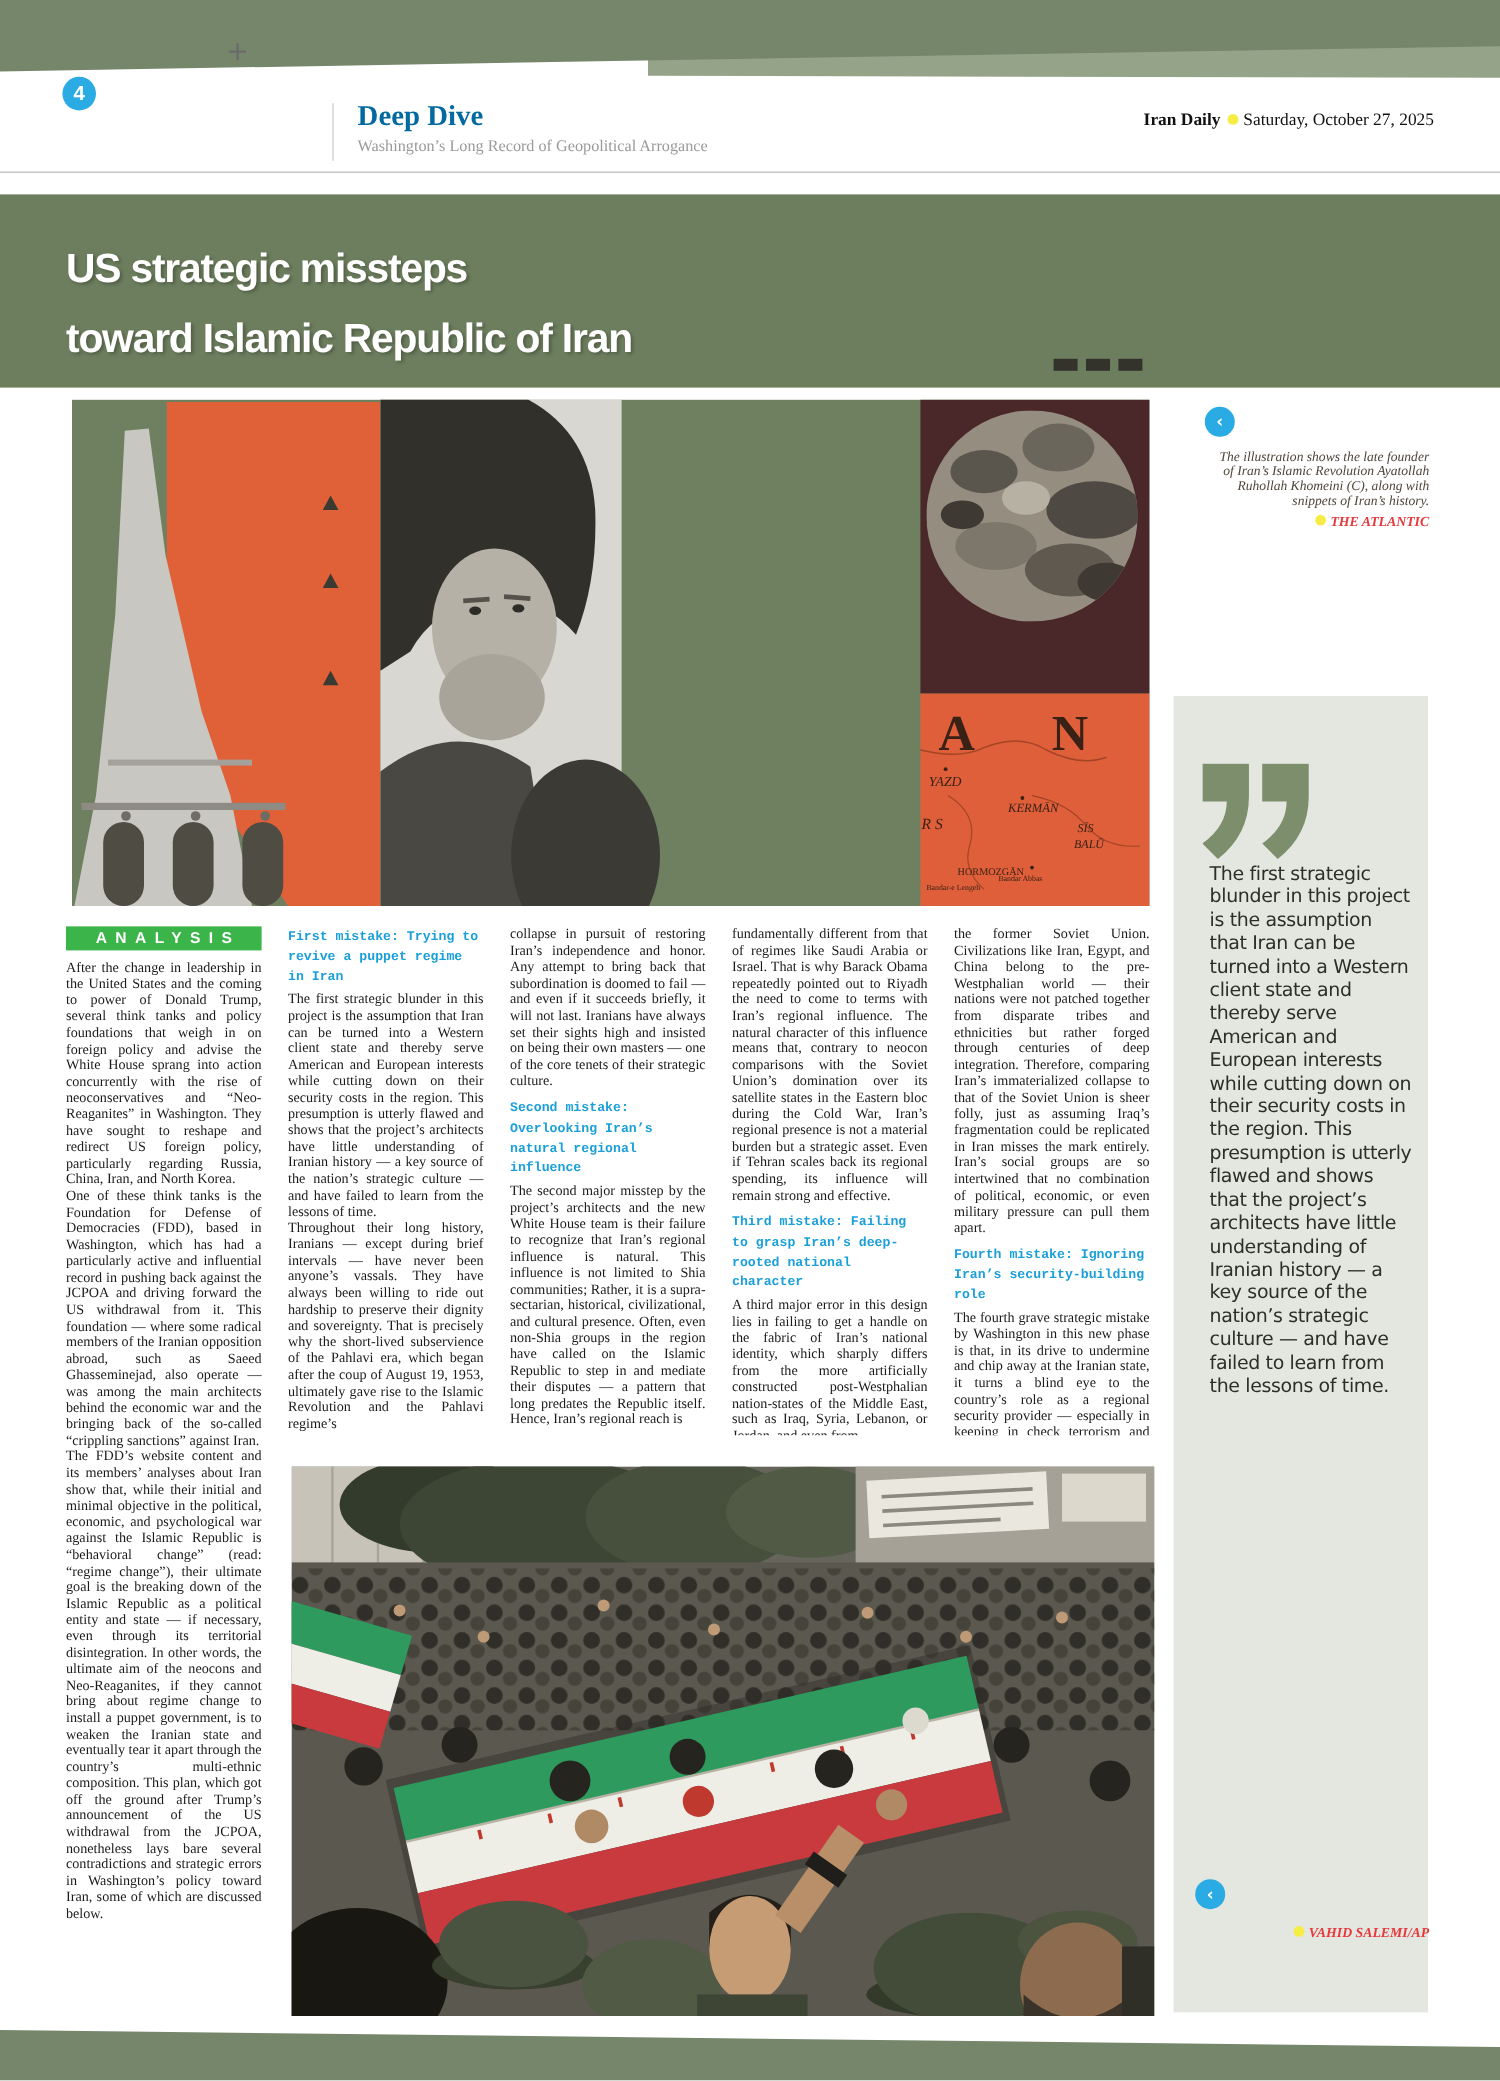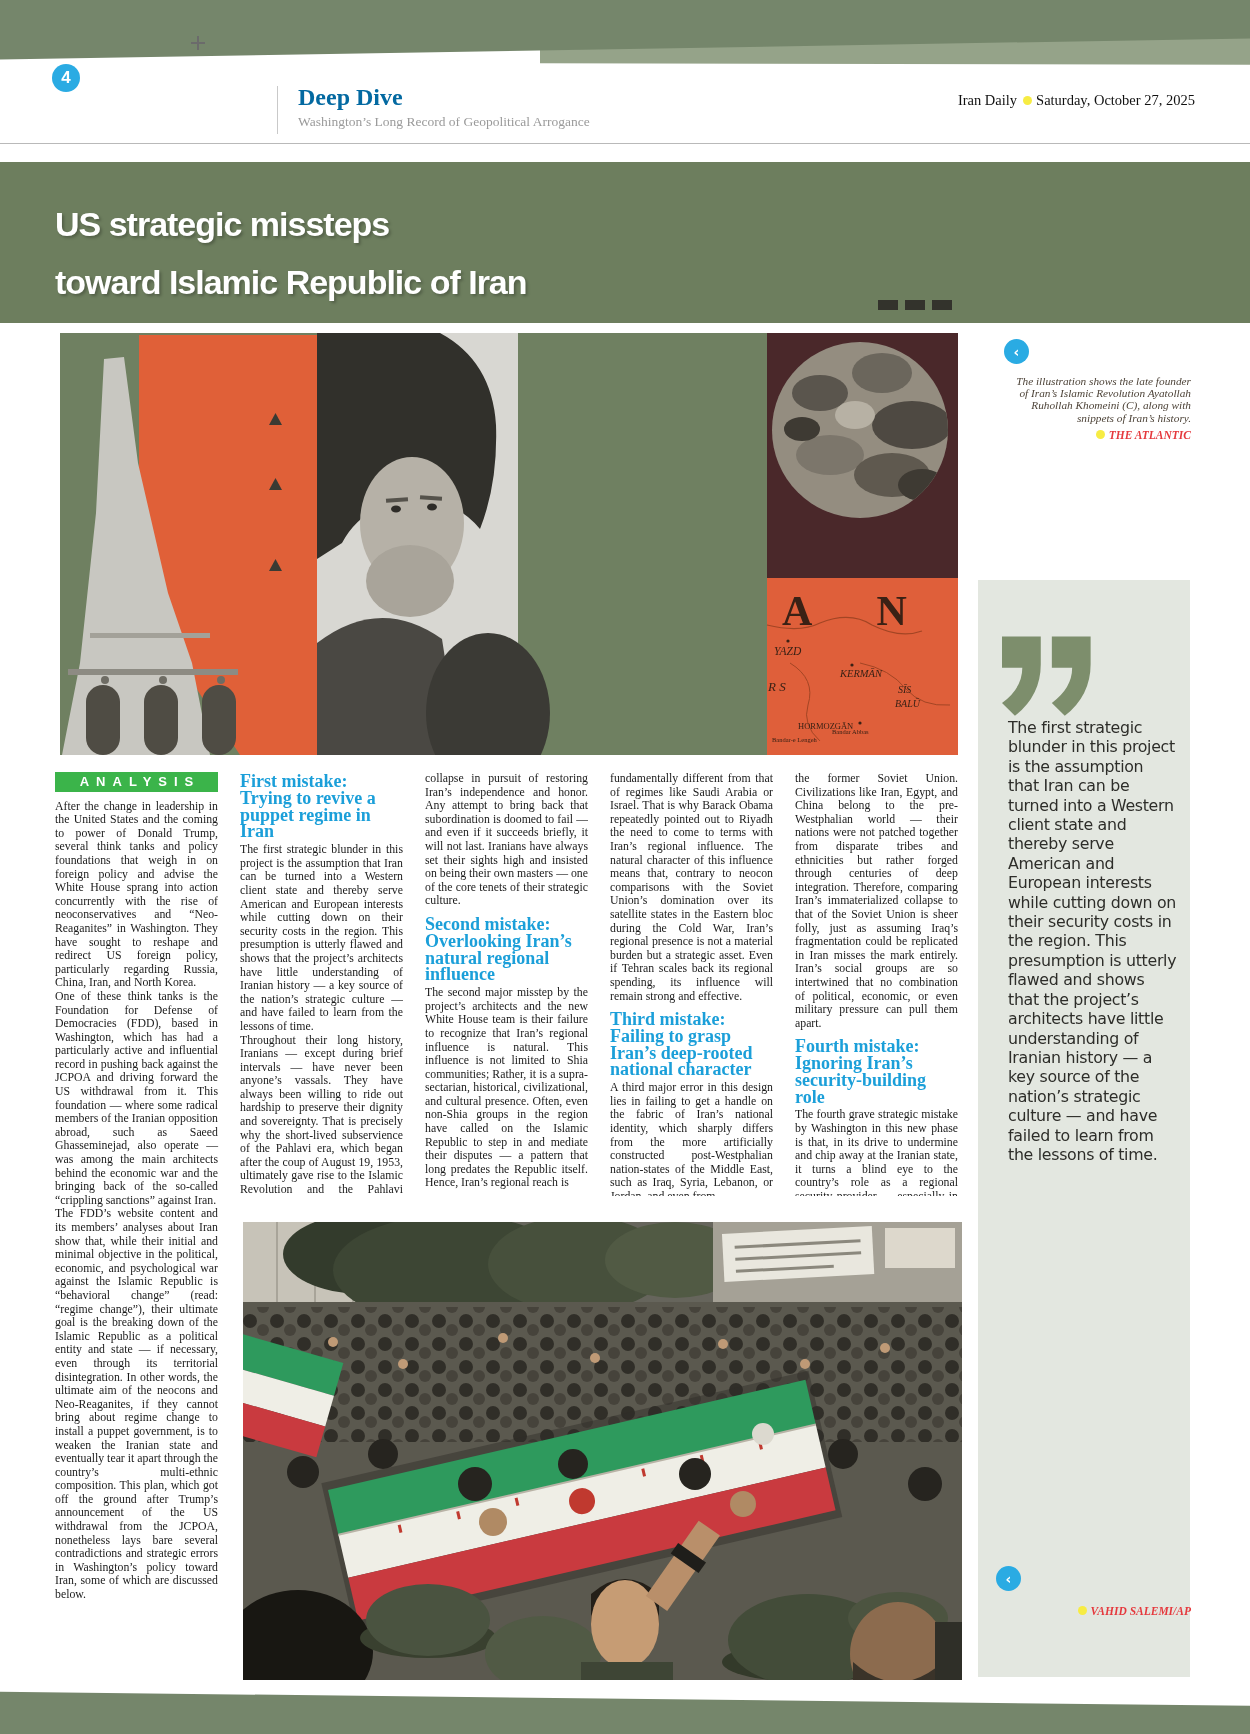--- a/index.html
+++ b/index.html
@@ -19,21 +19,21 @@
   #reg-mark::after{content:"";position:absolute;left:0;top:6px;width:14px;height:1.5px;background:#6b6b6b;}
 
   
   #page-badge{left:52px;top:64px;width:28px;height:28px;border-radius:50%;background:#2aabe3;
               color:#fff;font-family:"Liberation Sans",sans-serif;font-weight:bold;font-size:17px;
               display:flex;align-items:center;justify-content:center;}
   #section-rule{left:277px;top:86px;width:1px;height:48px;background:#c9c9c9;}
   #section-title{left:298px;top:84px;font-weight:bold;font-size:24px;color:#0369a1;text-align:right;}
   #section-subtitle{left:298px;top:114px;font-size:13.5px;color:#9a9a9a;}
   #masthead-right{right:55px;top:92px;font-size:14.5px;color:#111;white-space:nowrap;}
-  #masthead-right .paper{font-weight:normal;}
+  #masthead-right .paper{font-weight:bold;}
   .ydot{display:inline-block;width:9px;height:9px;border-radius:50%;background:#f7ec43;margin:0 4px 0 6px;}
   #masthead-rule{left:0;top:143px;width:1250px;height:1px;background:#b9b9b9;}
 
   
   #headline-block{left:0;top:162px;width:1250px;height:161px;background:#6d7e5e;}
   #headline{position:absolute;left:55px;top:10px;color:#fff;
             font-family:"Liberation Sans",sans-serif;font-weight:bold;font-size:34px;
             letter-spacing:-1px;line-height:58px;text-shadow:2px 2px 3px rgba(0,0,0,.25);}
   #film-tiles{left:878px;top:296px;}
   #film-tiles span{display:inline-block;width:20px;height:10px;background:#33332c;margin-right:7px;}
@@ -58,21 +58,21 @@
               letter-spacing:-0.3px;color:#2d2d29;}
 
   
   #columns{left:55px;top:772px;width:903px;display:grid;grid-template-columns:repeat(5,1fr);column-gap:22px;}
   .col{font-size:11.8px;line-height:13.6px;color:#1a1a1a;text-align:justify;}
   .col-capped{height:424px;overflow:hidden;}
   .analysis-badge{background:#3bb44a;color:#fff;font-family:"Liberation Sans",sans-serif;
                   font-weight:bold;font-size:13px;letter-spacing:7px;text-align:center;
                   padding:3px 0 3px 7px;margin-bottom:8px;}
   .blk-p{margin:0;font-family:Liberation Serif, serif;}
-  .blk-h{margin:8px 0 3px 0;font-size:18px;line-height:16.8px;color:#1b9fd9;font-weight:bold;text-align:left;}
+  .blk-h{margin:8px 0 3px 0;font-size:11px;line-height:16.8px;color:#1b9fd9;font-weight:bold;text-align:left;font-family:Liberation Mono, monospace;}
   .blk-h:first-child{margin-top:1px;}
 </style>
 </head>
 <body>
 
 <div id="page">
 
   <div class="abs" id="top-wedge"></div>
   <div class="abs" id="top-band"></div>
   <div class="abs" id="reg-mark"></div>

